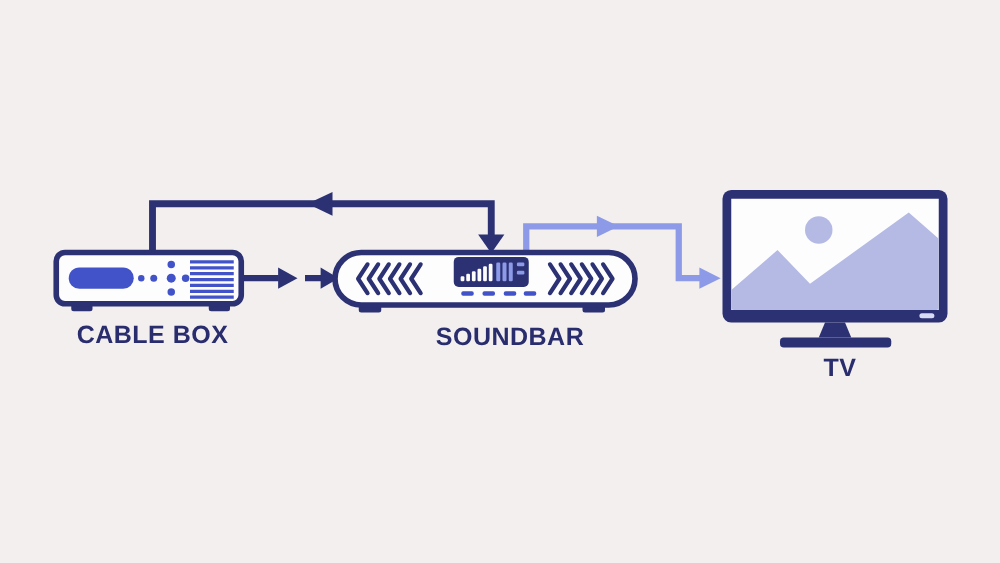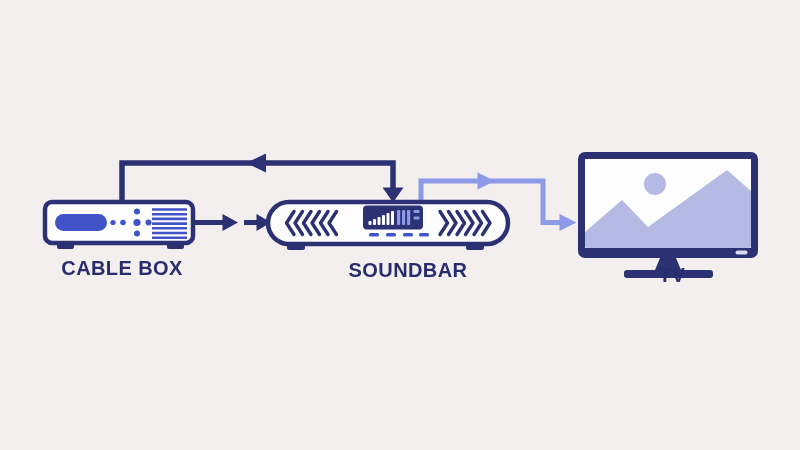--- a/index.html
+++ b/index.html
@@ -133,14 +133,14 @@
         <circle class="fill-ph" cx="655" cy="184" r="11"></circle>
       </g>
       <rect class="fill-ind" x="735.5" y="250.5" width="12" height="4" rx="2"></rect>
       <polygon class="fill-navy" points="660,258 676,258 681,270 655,270"></polygon>
       <rect class="fill-navy" x="624" y="270" width="89" height="8" rx="3"></rect>
     </g>
   </svg>
 
   <div class="device-label" style="left:122px;top:257px;">CABLE BOX</div>
   <div class="device-label" style="left:396px;top:259px;margin-left:12px;">SOUNDBAR</div>
-  <div class="device-label" style="left:672px;top:264px;">TV</div>
+  <div class="device-label" style="left:672px;top:284px;">TV</div>
 </div>
 
 </body></html>

